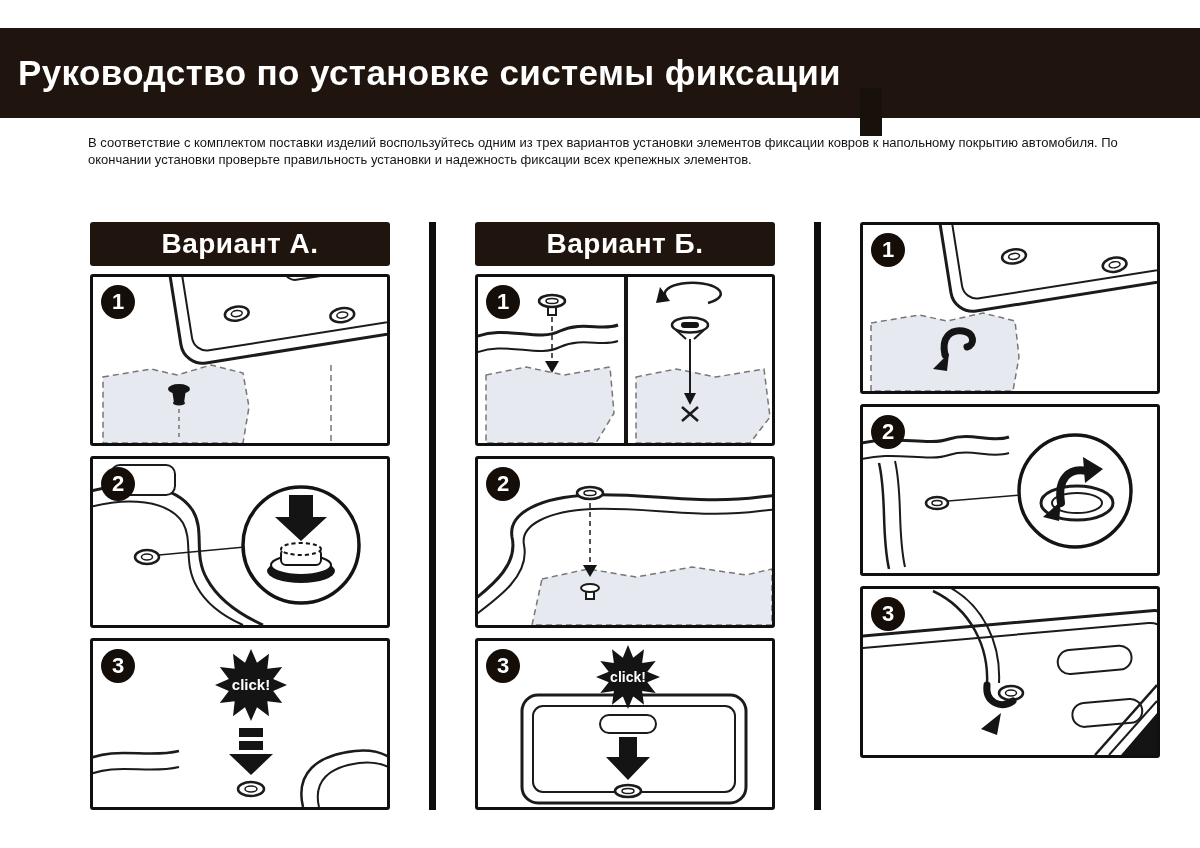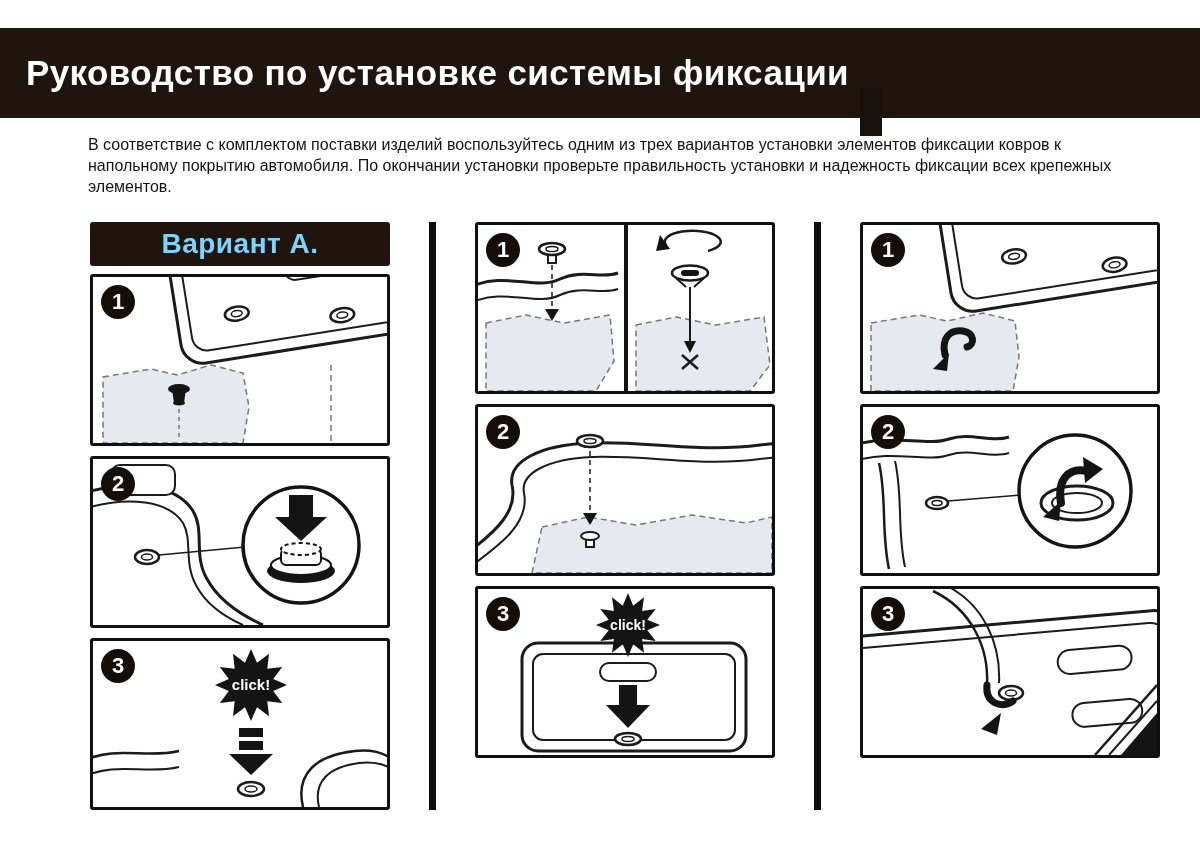--- a/index.html
+++ b/index.html
@@ -14,55 +14,55 @@
   .header-bar {
     position:absolute; top:28px; left:0;
     width:1200px; height:90px;
     background:#20150e;
     display:flex; align-items:center;
   }
   .header-title {
     color:#ffffff;
     font-size:35px;
     font-weight:bold;
-    padding-left:26px;
+    padding-left:18px;
     letter-spacing:0.4px;
     white-space:nowrap;
   }
   .header-square {
     position:absolute;
     left:860px; top:60px;
     width:22px; height:48px;
     background:#17100b;
   }
   .intro {
     position:absolute; top:134px; left:88px;
     width:1062px;
-    font-size:16px;
+    font-size:13px;
     line-height:1.32;
     color:#141414;
   }
   .columns {
     position:absolute; top:222px; left:90px;
     width:1070px;
     display:flex;
     align-items:flex-start;
   }
   .col { width:300px; flex:0 0 300px; }
   .vdivider {
     flex:0 0 7px;
     width:7px; height:588px;
     background:#0d0d0d;
     margin:0 39px;
   }
   .variant-header {
     height:44px;
     background:#20150e;
     border-radius:3px;
-    color:#7dd3fc;
+    color:#ffffff;
     font-size:28px;
     font-weight:600;
     display:flex; align-items:center; justify-content:center;
     margin-bottom:8px;
     letter-spacing:0.5px;
   }
   .panel {
     position:relative;
     height:166px;
     border:3px solid #101010;
@@ -163,20 +163,21 @@
         <polygon points="136,113 180,113 158,134" fill="#141414"></polygon>
         <ellipse cx="158" cy="148" rx="13" ry="7" fill="#ffffff" stroke="#1b1b1b" stroke-width="2.5"></ellipse>
         <ellipse cx="158" cy="148" rx="6" ry="3" fill="#ffffff" stroke="#1b1b1b" stroke-width="1.5"></ellipse>
       </svg>
     </div>
   </div>
 
   <div class="vdivider"></div>
 
   <div class="col">
+    <div class="variant-header">Вариант Б.</div>
 
     <div class="panel">
       <div class="badge">1</div>
       <svg viewBox="0 0 294 166">
         <path d="M8,98 L48,90 L86,98 L132,90 L136,136 L118,166 L8,166 Z" fill="#e6e9ef" stroke="#777" stroke-width="1.5" stroke-dasharray="6 4"></path>
         <path d="M-8,62 C28,46 58,66 82,54 C104,44 124,54 140,48" fill="none" stroke="#1b1b1b" stroke-width="3"></path>
         <path d="M-8,78 C28,62 58,82 82,70 C104,60 124,70 140,64" fill="none" stroke="#1b1b1b" stroke-width="2"></path>
         <g stroke="#1b1b1b" fill="#ffffff">
           <rect x="70" y="28" width="8" height="10" stroke-width="2"></rect>
           <ellipse cx="74" cy="24" rx="13" ry="6" stroke-width="2.5"></ellipse>

